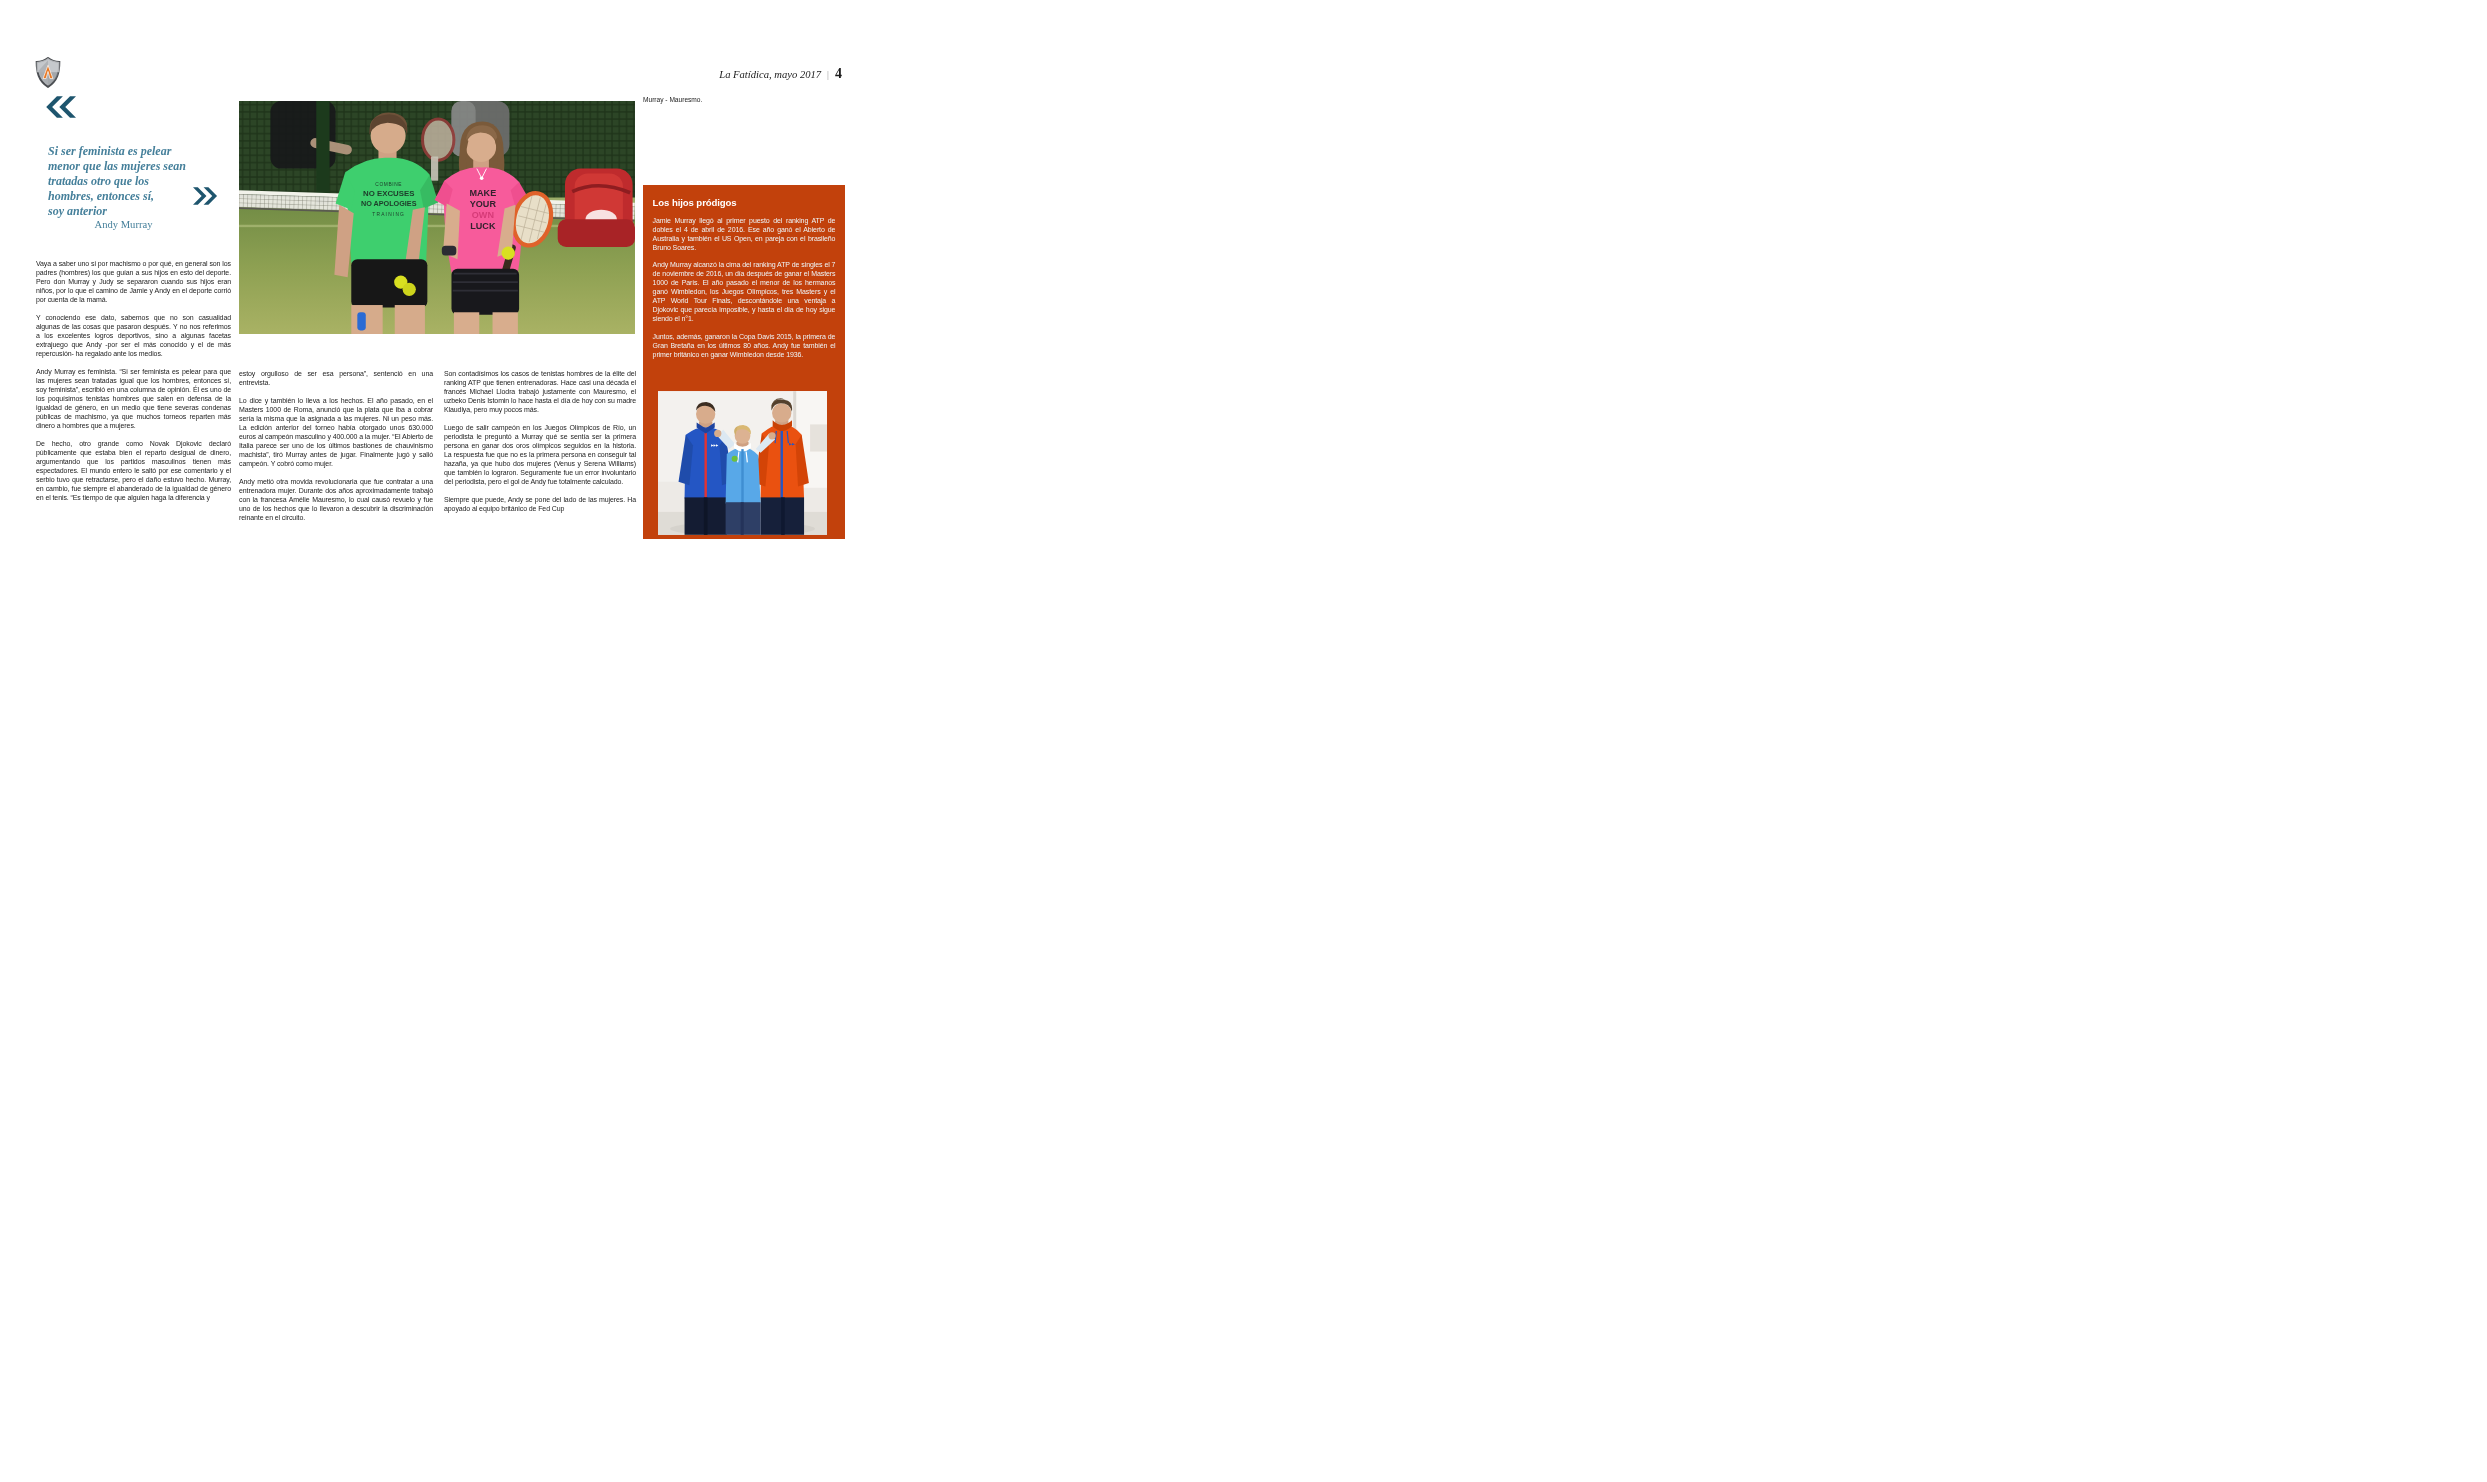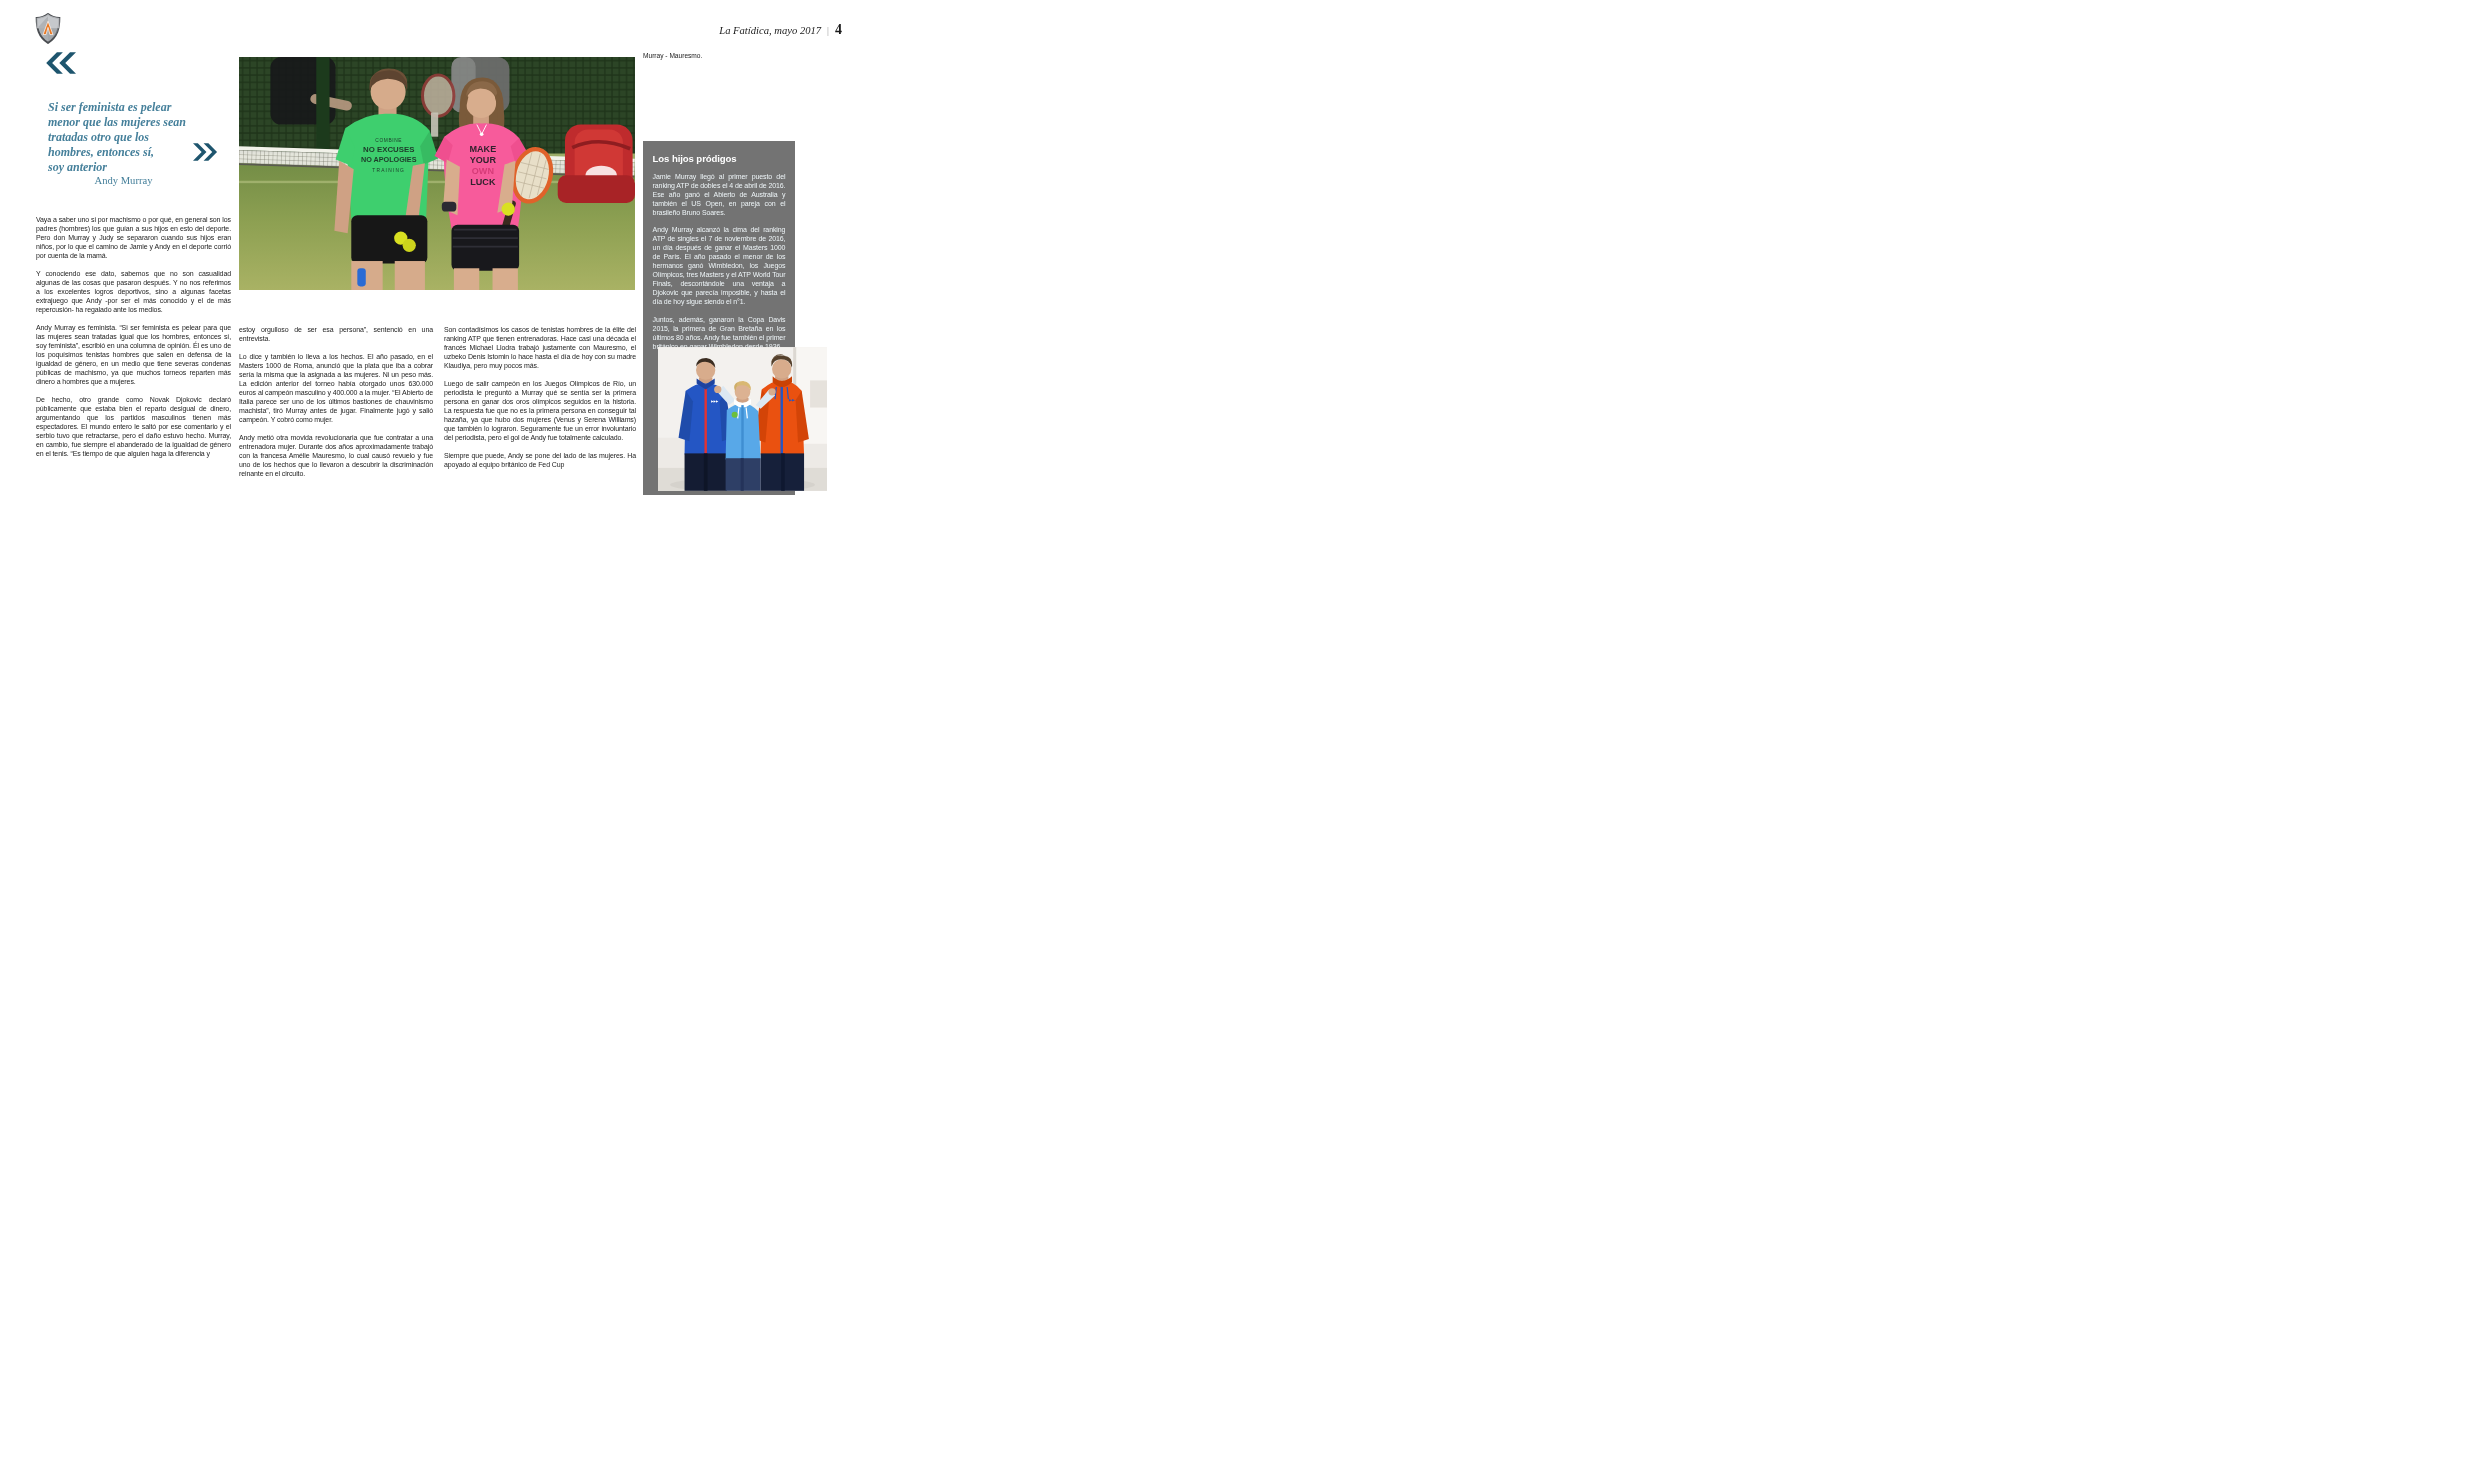--- a/index.html
+++ b/index.html
@@ -1,17 +1,17 @@
 <!DOCTYPE html>
 <html lang="es" style="font-size:9.6px"><head>
 <meta charset="utf-8">
 <style>
   html,body{margin:0;padding:0;background:#ffffff;}
   #page{position:relative;width:870px;height:519px;background:#ffffff;overflow:hidden;
-        font-family:"Liberation Sans",sans-serif;}
+        font-family:"Liberation Sans",sans-serif;margin-top:44px;}
 
   
   .masthead{position:absolute;top:22px;right:28px;white-space:nowrap;
             font-family:"Liberation Serif",serif;color:#1a1a1a;}
   .issue{font-style:italic;font-size:10.6px;}
   .hdr-sep{color:#9a9a9a;font-size:9.6px;margin:0 3.6px;}
   .pagenum{font-weight:bold;font-size:14px;}
 
   .logo{position:absolute;left:34px;top:13.3px;width:28px;height:31px;}
 
@@ -30,22 +30,22 @@
   .col p{margin:0 0 9px 0;}
   .col-1{left:36px;top:215px;width:195px;}
   .col-2{left:239px;top:325px;width:194px;}
   .col-3{left:444px;top:325px;width:192px;}
 
   
   .main-photo{position:absolute;left:239px;top:57px;width:396px;height:233px;overflow:hidden;}
   .caption{position:absolute;left:643px;top:52px;font-size:6.6px;color:#222;}
 
   
-  .sidebar{position:absolute;left:643px;top:141px;width:152px;height:354px;
-           background:#737373;box-sizing:border-box;padding:12px 9.6px 0 9.6px;}
+  .sidebar{position:absolute;left:643px;top:141px;width:202px;height:354px;
+           background:#c2410c;box-sizing:border-box;padding:12px 9.6px 0 9.6px;}
   .sidebar-title{font-size:9.6px;font-weight:bold;color:#ffffff;margin:0 0 7.8px 0;letter-spacing:-0.1px;}
   .sidebar p.sb{font-size:7px;line-height:9px;color:#eef5f8;text-align:justify;
                 letter-spacing:-0.1px;margin:0 0 8.4px 0;hyphens:auto;-webkit-hyphens:auto;}
   .family-photo{position:absolute;left:15px;top:206px;width:169px;height:144px;overflow:hidden;}
 
   svg text{font-family:"Liberation Sans",sans-serif;}
 </style>
 </head>
 <body>
 

